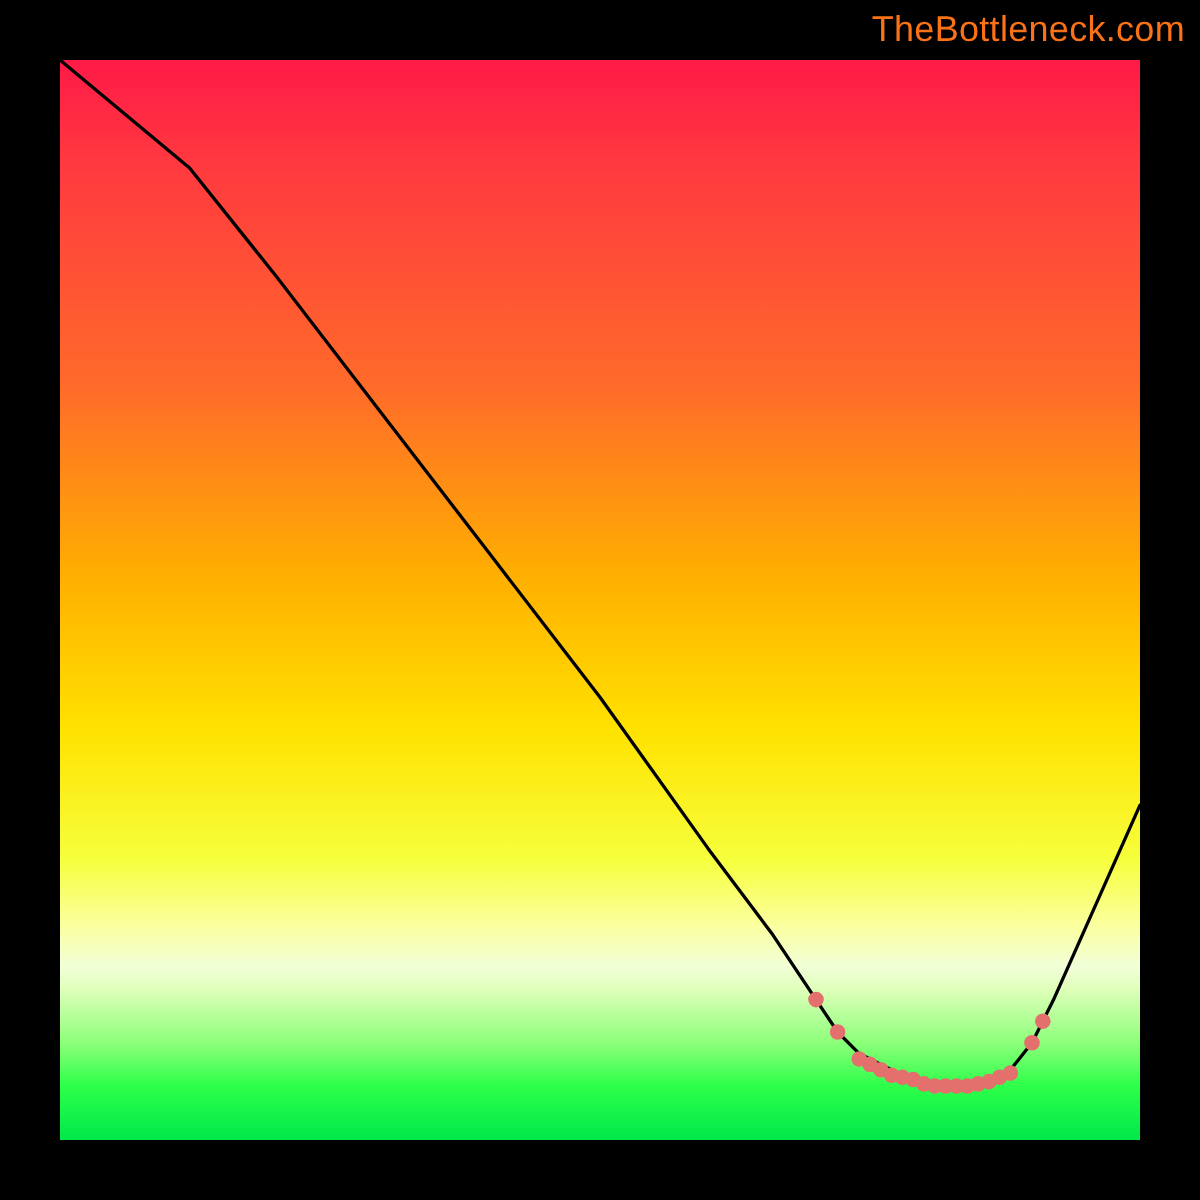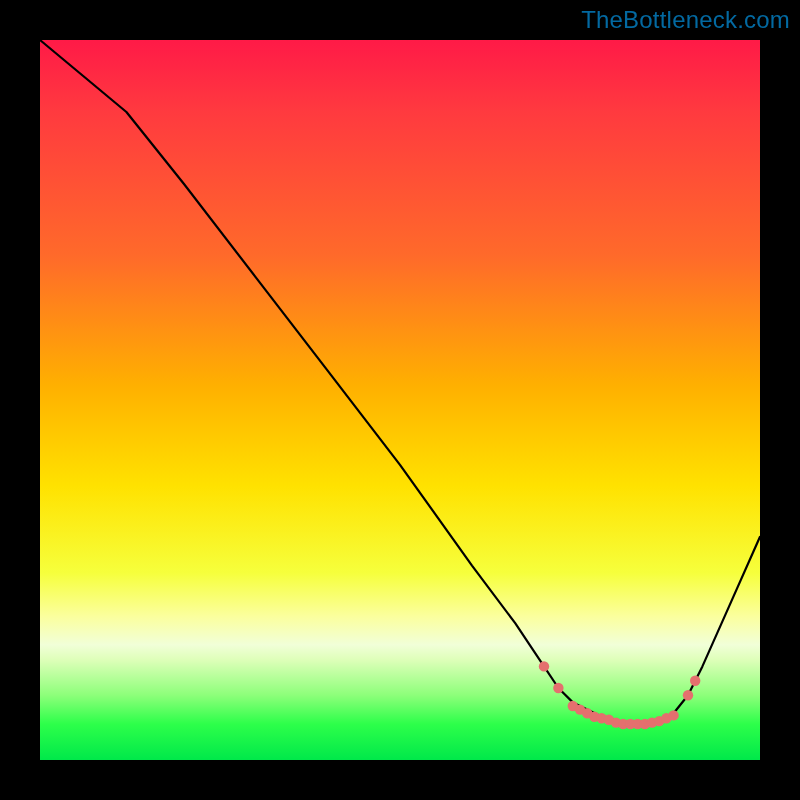--- a/index.html
+++ b/index.html
@@ -37,21 +37,21 @@
       #8dff7a 91%,
       #2dff4a 95%,
       #00e84a 100%
     );
   }
   .watermark {
     position: absolute;
     top: 6px;
     right: 10px;
     font: 24px Arial, Helvetica, sans-serif;
-    color: #0369a1;
+    color: #f97316;
     letter-spacing: 0.2px;
     user-select: none;
   }
   svg.curve {
     position: absolute;
     left: 0;
     top: 0;
     width: 720px;
     height: 720px;
     overflow: visible;

